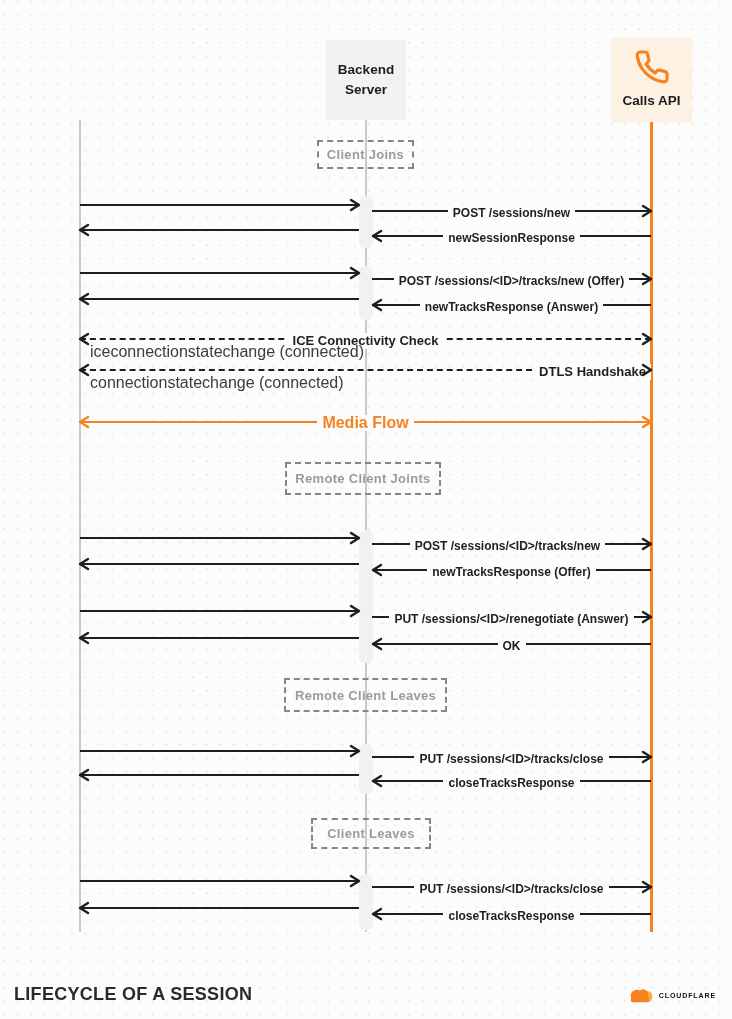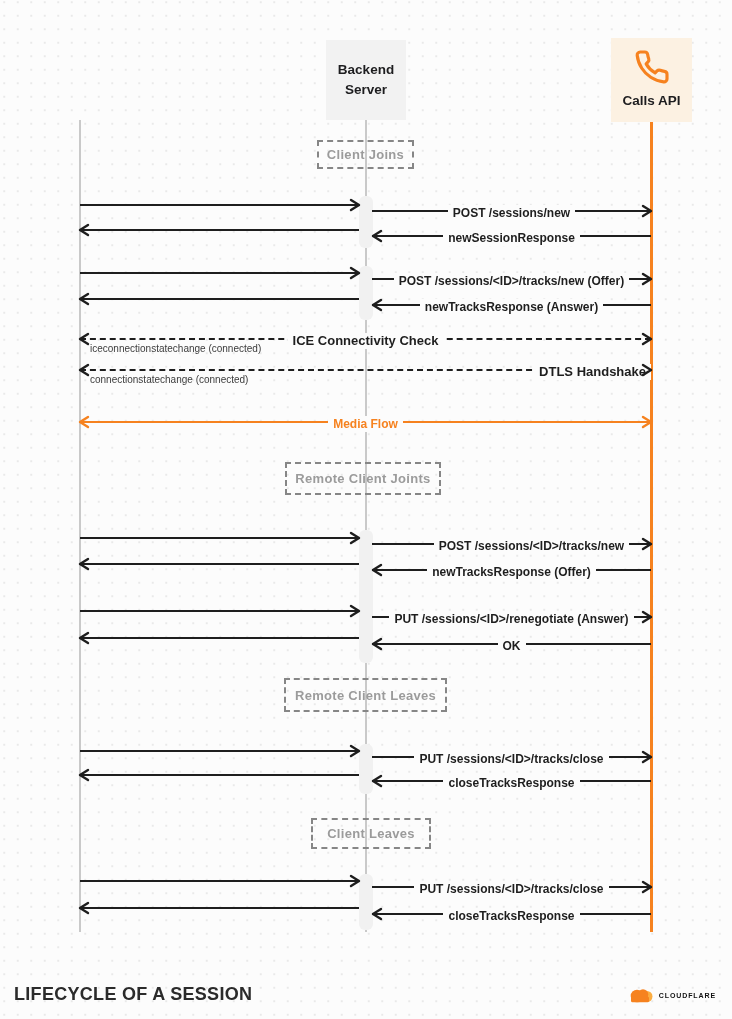--- a/index.html
+++ b/index.html
@@ -26,23 +26,23 @@
     display:flex;align-items:center;justify-content:center;box-sizing:border-box;
   }
   .msg-line{position:absolute;height:0;border-top:2.4px solid var(--arrow-black,#1E1E1E);}
   .msg-line.dashed{border-top-style:dashed;}
   .chev{position:absolute;width:12px;height:14px;pointer-events:none;}
   .msg-label-wrap{position:absolute;text-align:center;height:16px;}
   .msg-label{
     display:inline-block;background:#FCFCFC;padding:0 5px;
     font-weight:bold;font-size:12px;line-height:16px;color:var(--arrow-black,#1E1E1E);white-space:nowrap;
   }
-  .msg-label.orange{color:var(--accent-orange,#F6821F);font-size:12px;}
+  .msg-label.orange{color:var(--accent-orange,#F6821F);font-size:16px;}
   .msg-label.span-label{font-size:13px;}
-  .sublabel{position:absolute;font-size:10px;color:#3C3C3C;white-space:nowrap;}
+  .sublabel{position:absolute;font-size:16px;color:#3C3C3C;white-space:nowrap;}
   .footer-title{
     position:absolute;left:14px;top:984px;font-size:18px;font-weight:bold;
     color:#2B2B2B;letter-spacing:0.3px;
   }
   .logo{position:absolute;right:16px;top:988px;display:flex;align-items:center;gap:4px;}
   .logo-text{font-size:7px;font-weight:bold;letter-spacing:0.9px;color:#111;}
 </style>
 </head>
 <body>
 
@@ -123,21 +123,21 @@
           <polyline points="10,2 2,7 10,12" fill="none" stroke="#F6821F" stroke-width="2.4" stroke-linecap="round" stroke-linejoin="round"></polyline>
         </svg></div>
       <div class="chev" style="left: 641px; top: 415px;"><svg width="12" height="14" viewBox="0 0 12 14">
           <polyline points="2,2 10,7 2,12" fill="none" stroke="#F6821F" stroke-width="2.4" stroke-linecap="round" stroke-linejoin="round"></polyline>
         </svg></div>
       <div class="msg-line" style="left: 80px; width: 279px; top: 537px; border-top-color: rgb(30, 30, 30);"></div>
       <div class="chev" style="left: 349px; top: 531px;"><svg width="12" height="14" viewBox="0 0 12 14">
           <polyline points="2,2 10,7 2,12" fill="none" stroke="#1E1E1E" stroke-width="2.4" stroke-linecap="round" stroke-linejoin="round"></polyline>
         </svg></div>
       <div class="msg-line" style="left: 372px; width: 279px; top: 543px; border-top-color: rgb(30, 30, 30);"></div>
-      <div class="msg-label-wrap" style="left: 392px; width: 279px; top: 536px;"><span class="msg-label">POST /sessions/&lt;ID&gt;/tracks/new</span></div>
+      <div class="msg-label-wrap" style="left: 368px; width: 279px; top: 536px;"><span class="msg-label">POST /sessions/&lt;ID&gt;/tracks/new</span></div>
       <div class="chev" style="left: 641px; top: 537px;"><svg width="12" height="14" viewBox="0 0 12 14">
           <polyline points="2,2 10,7 2,12" fill="none" stroke="#1E1E1E" stroke-width="2.4" stroke-linecap="round" stroke-linejoin="round"></polyline>
         </svg></div>
       <div class="msg-line" style="left: 372px; width: 279px; top: 569px; border-top-color: rgb(30, 30, 30);"></div>
       <div class="msg-label-wrap" style="left: 372px; width: 279px; top: 562px;"><span class="msg-label">newTracksResponse (Offer)</span></div>
       <div class="chev" style="left: 371px; top: 563px;"><svg width="12" height="14" viewBox="0 0 12 14">
           <polyline points="10,2 2,7 10,12" fill="none" stroke="#1E1E1E" stroke-width="2.4" stroke-linecap="round" stroke-linejoin="round"></polyline>
         </svg></div>
       <div class="msg-line" style="left: 80px; width: 279px; top: 563px; border-top-color: rgb(30, 30, 30);"></div>
       <div class="chev" style="left: 78px; top: 557px;"><svg width="12" height="14" viewBox="0 0 12 14">

